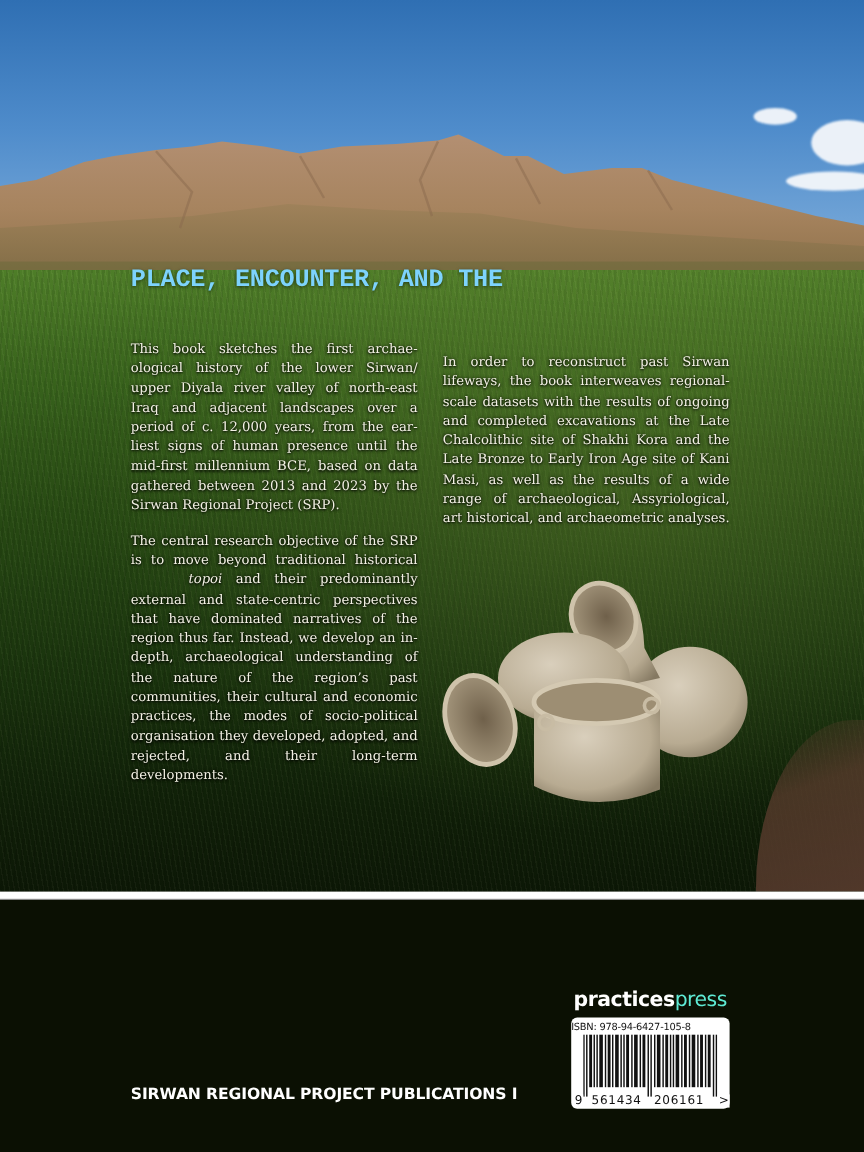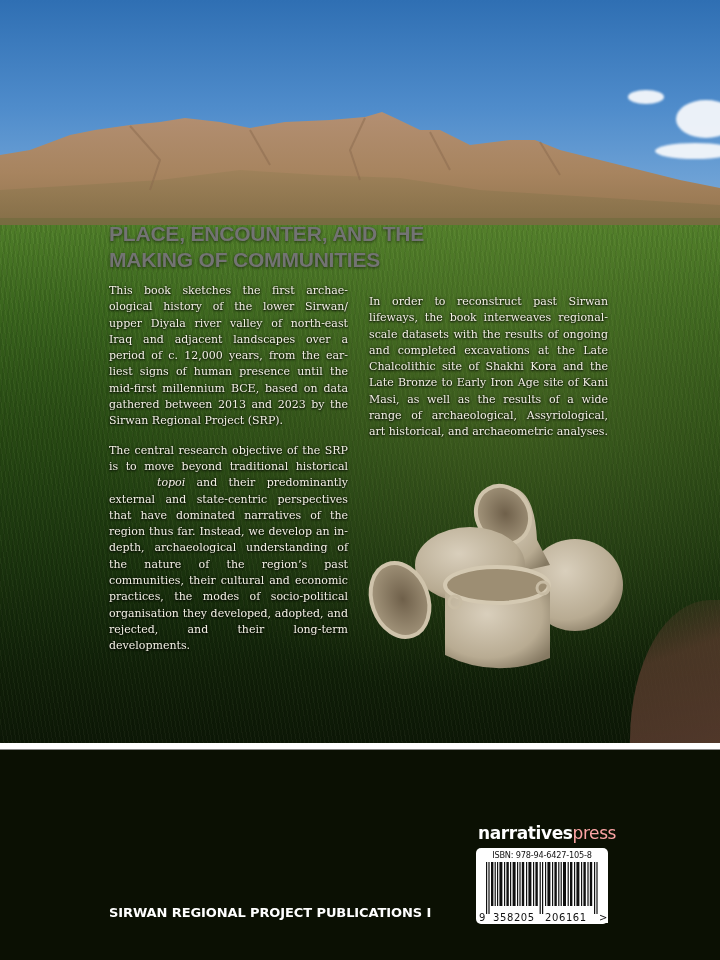--- a/index.html
+++ b/index.html
@@ -42,22 +42,22 @@
     .white-rule {
       position: absolute; left: 0; top: 743px; width: 720px; height: 6px; background: #ffffff;
       border-bottom: 1px solid #8a8a8a;
     }
     .footer {
       position: absolute; left: 0; top: 750px; width: 720px; height: 210px; background: #0b1003;
     }
 
     .title {
       position: absolute; left: 109px; top: 221px; width: 420px;
-      font-family: Liberation Sans, sans-serif; font-weight: bold;
-      color: #737373; font-size: 21px; line-height: 26px; letter-spacing: -0.2px;
+      font-family: Liberation Mono, monospace; font-weight: bold;
+      color: #7dd3fc; font-size: 21px; line-height: 26px; letter-spacing: -0.2px;
       text-shadow: 0 1px 3px rgba(0,0,0,.55);
     }
     .col {
       position: absolute; width: 239px;
       color: #f3f1e4; font-size: 11px; line-height: 16.3px;
       text-align: justify; hyphens: manual;
       text-shadow: 0 0 3px rgba(0,0,0,.9), 0 1px 2px rgba(0,0,0,.8);
     }
     .col p { margin: 0 0 13px 0; }
     .col-left { left: 109px; top: 283px; }
@@ -69,27 +69,27 @@
     .series {
       position: absolute; left: 109px; top: 905px;
       font-family: "DejaVu Sans", sans-serif; font-weight: bold;
       color: #ffffff; font-size: 13px; letter-spacing: -0.1px;
     }
     .publisher {
       position: absolute; left: 478px; top: 823px;
       font-family: "DejaVu Sans", sans-serif; color: #ffffff; font-size: 17px; letter-spacing: -0.4px;
     }
     .publisher .bold { font-weight: bold; }
-    .publisher .light { font-weight: normal; color: #fca5a5; }
+    .publisher .light { font-weight: normal; color: #5eead4; }
     .barcode-box {
       position: absolute; left: 476px; top: 848px; width: 132px; height: 76px;
       background: #ffffff; border-radius: 5px;
     }
     .isbn-label {
-      position: absolute; left: 0; top: 2px; width: 132px; text-align: center;
+      position: absolute; left: 0; top: 2px; width: 132px; text-align: left;
       font-family: "DejaVu Sans", sans-serif; font-size: 8.2px; color: #111; letter-spacing: -0.2px;
     }
     .bars { position: absolute; left: 10px; top: 14px; width: 112px; height: 52px; }
     .barcode-digits {
       position: absolute; left: 0; bottom: 1px; width: 132px;
       font-family: "DejaVu Sans", sans-serif; font-size: 10px; color: #111;
     }
     .barcode-digits span { position: absolute; bottom: 0; background: #fff; padding: 0 1px; }
   </style>
 </head>
@@ -145,40 +145,39 @@
 
     <path d="M80,105 L80,175 Q130,200 185,178 L185,105 Z" fill="url(#clay1)"></path>
     <ellipse cx="132" cy="105" rx="52" ry="18" fill="#9d8e73" stroke="#d4c9b2" stroke-width="4"></ellipse>
     <circle cx="90" cy="122" r="6" fill="none" stroke="#c8bca4" stroke-width="3"></circle>
     <circle cx="178" cy="108" r="6" fill="none" stroke="#c8bca4" stroke-width="3"></circle>
   </svg>
 </div>
 
 <div class="title">
   <div>PLACE, ENCOUNTER, AND THE</div>
-  <div>MAKING OF COMMUNITIES</div>
 </div>
 
 <div class="col col-left">
   <p>This book sketches the first archae­ological history of the lower Sirwan/ upper Diyala river valley of north-east Iraq and adjacent landscapes over a period of c. 12,000 years, from the ear­liest signs of human presence until the mid-first millennium BCE, based on data gathered between 2013 and 2023 by the Sirwan Regional Project (SRP).</p>
   <p><span>The central research objective of the SRP is to move beyond traditional his­torical </span><em>topoi</em><span> and their predominantly external and state-centric perspectives that have dominated narratives of the region thus far. Instead, we develop an in-depth, archaeological under­standing of the nature of the region’s past communities, their cultural and economic practices, the modes of socio-political organisation they devel­oped, adopted, and rejected, and their long-term developments.</span></p>
 </div>
 
 <div class="col col-right">
   <p>In order to reconstruct past Sirwan lifeways, the book interweaves region­al-scale datasets with the results of ongoing and completed excavations at the Late Chalcolithic site of Shakhi Kora and the Late Bronze to Early Iron Age site of Kani Masi, as well as the results of a wide range of archaeolog­ical, Assyriological, art historical, and archaeometric analyses.</p>
 </div>
 
 <div class="white-rule"></div>
 
 <div class="footer"></div>
 
 <div class="series">SIRWAN REGIONAL PROJECT PUBLICATIONS I</div>
 
 <div class="publisher">
-  <span class="bold">narratives</span><span class="light">press</span>
+  <span class="bold">practices</span><span class="light">press</span>
 </div>
 
 <div class="barcode-box">
   <div class="isbn-label">ISBN: 978-94-6427-105-8</div>
   <svg class="bars" viewBox="0 0 112 52" preserveAspectRatio="none">
     <g fill="#111">
       <rect x="0" y="0" width="1.2" height="52"></rect>
         <rect x="2.4" y="0" width="1.2" height="52"></rect>
       <rect x="5" y="0" width="2.4" height="44"></rect>
         <rect x="8.6" y="0" width="1.2" height="44"></rect>
@@ -211,17 +210,17 @@
         <rect x="95" y="0" width="1.2" height="44"></rect>
       <rect x="97.4" y="0" width="2.4" height="44"></rect>
         <rect x="101.4" y="0" width="1.2" height="44"></rect>
       <rect x="103.8" y="0" width="2.4" height="44"></rect>
       <rect x="108" y="0" width="1.2" height="52"></rect>
         <rect x="110.4" y="0" width="1.2" height="52"></rect>
     </g>
   </svg>
   <div class="barcode-digits">
     <span style="left:2px;">9</span>
-    <span style="left:16px;letter-spacing:0.6px;">358205</span>
+    <span style="left:16px;letter-spacing:0.6px;">561434</span>
     <span style="left:68px;letter-spacing:0.6px;">206161</span>
     <span style="left:122px;">&gt;</span>
   </div>
 </div>
 
 </body></html>

